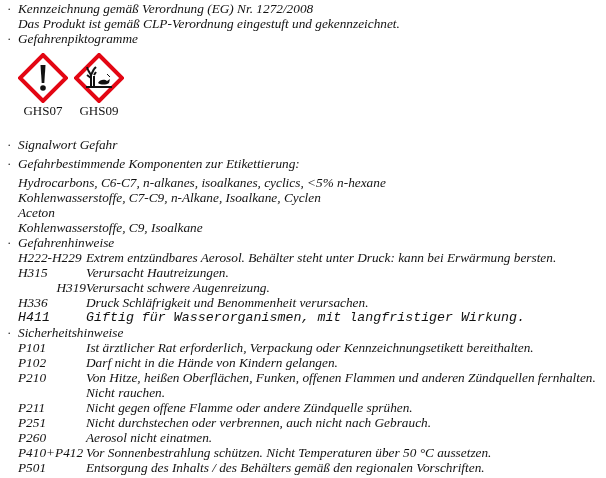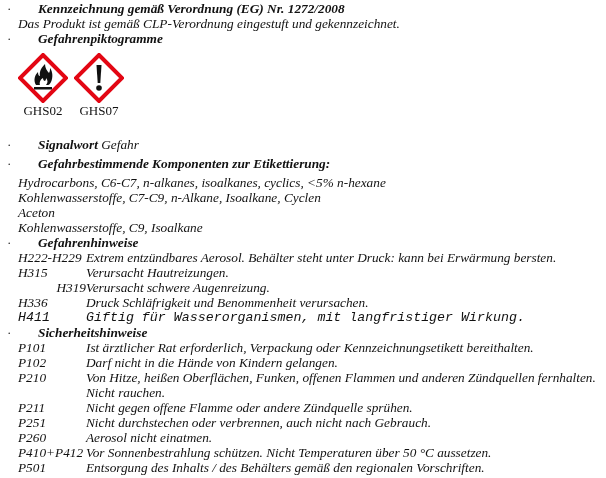--- a/index.html
+++ b/index.html
@@ -3,21 +3,21 @@
   <meta charset="utf-8">
   <style>
     html, body { margin: 0; padding: 0; background: #ffffff; }
     body {
       width: 606px; height: 478px; overflow: hidden; position: relative;
       font-family: "Liberation Serif", "DejaVu Serif", serif;
       font-size: 13.3px; color: #111111;
     }
     .line { position: absolute; left: 0; white-space: nowrap; line-height: 15px; height: 15px; }
     .dot { display: inline-block; width: 10px; text-align: left; padding-left: 7px; box-sizing: border-box; width: 18px; font-style: normal; font-weight: normal; color: #333; }
-    .heading { font-weight: bold; font-style: italic; margin-left: 20px; }
+    .heading { font-weight: normal; font-style: italic; }
     .it { font-style: italic; }
     .indent { left: 18px; }
     .code { display: inline-block; width: 68px; font-style: italic; }
     .text { font-style: italic; }
     .cont { left: 86px; }
     .pictos { position: absolute; left: 18px; top: 53px; display: flex; gap: 6px; }
     .picto { width: 50px; display: flex; flex-direction: column; align-items: center; }
     .picto svg { width: 50px; height: 50px; display: block; }
     .picto-label { font-family: "Liberation Serif", serif; font-size: 13px; margin-top: 1px; line-height: 14px; }
   </style>
@@ -32,33 +32,35 @@
 </div>
 
 <div class="line" style="top:31px;">
   <span class="dot">·</span><span class="heading">Gefahrenpiktogramme</span>
 </div>
 
 <div class="pictos">
   <div class="picto">
     <svg viewBox="0 0 50 50">
       <polygon points="25,2 48,25 25,48 2,25" fill="#fff" stroke="#e30613" stroke-width="4"></polygon>
-      <path d="M18,32 C15,27 17,22 20,19 C20,22 21,23 22,23 C21,18 24,14 27,11 C27,15 29,18 31,20 C32,18 32,17 32,15 C35,19 35,25 33,29 C32,31 31,32 30,32 Z" fill="#111"></path>
-      <path d="M22,32 C21,29 23,26 25,25 C25,27 26,28 27,28 C28,27 28,26 28,25 C30,27 30,30 28,32 Z" fill="#fff"></path>
-      <rect x="16" y="34" width="18" height="2.5" fill="#111"></rect>
+      <path d="M22.5,12 L27.5,12 L26.3,30 L23.7,30 Z" fill="#111"></path>
+      <circle cx="25" cy="35" r="2.8" fill="#111"></circle>
     </svg>
-    <span class="picto-label">GHS02</span>
+    <span class="picto-label">GHS07</span>
   </div>
   <div class="picto">
     <svg viewBox="0 0 50 50">
       <polygon points="25,2 48,25 25,48 2,25" fill="#fff" stroke="#e30613" stroke-width="4"></polygon>
-      <path d="M22.5,12 L27.5,12 L26.3,30 L23.7,30 Z" fill="#111"></path>
-      <circle cx="25" cy="35" r="2.8" fill="#111"></circle>
+      <path d="M17,33 L17,22 L14,17 M17,22 L20,16 M17,25 L13,22 M20,16 L22,14 M14,17 L13,14 M20,22 L22,19" stroke="#111" stroke-width="2" fill="none"></path>
+      <path d="M20,33 L20,23" stroke="#111" stroke-width="2"></path>
+      <path d="M24,30 C26,26 31,26 33,28 L36,26 L35,30 C32,32 27,32 24,30 Z" fill="#111"></path>
+      <path d="M12,35 L38,35 L38,33 L12,33 Z" fill="#111"></path>
+      <path d="M33,21 L36,24" stroke="#111" stroke-width="1"></path>
     </svg>
-    <span class="picto-label">GHS07</span>
+    <span class="picto-label">GHS09</span>
   </div>
 </div>
 
 <div class="line" style="top:137px;">
   <span class="dot">·</span><span class="heading">Signalwort</span> <span class="it">Gefahr</span>
 </div>
 
 <div class="line" style="top:156px;">
   <span class="dot">·</span><span class="heading">Gefahrbestimmende Komponenten zur Etikettierung:</span>
 </div>

